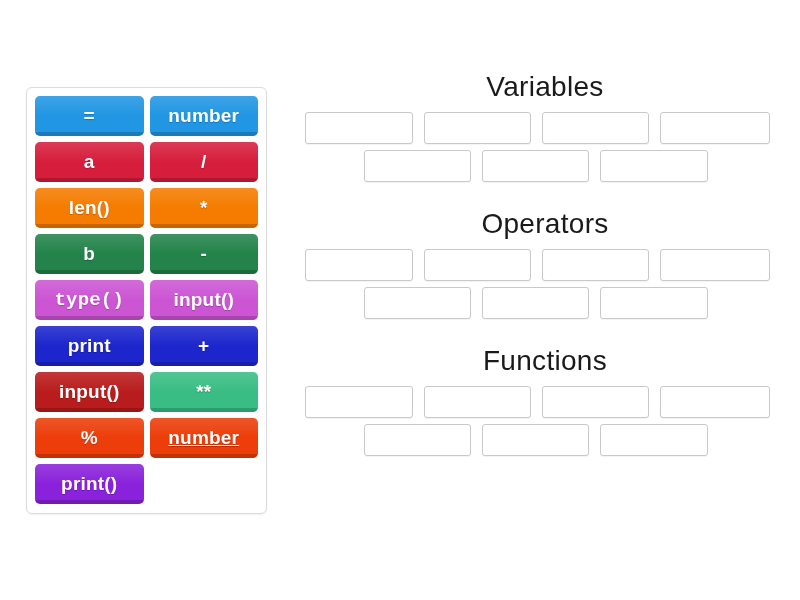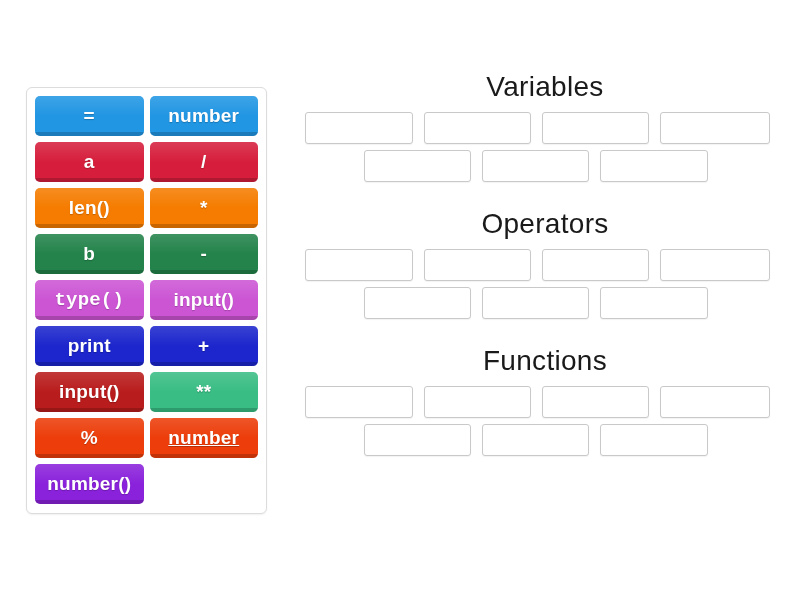--- a/index.html
+++ b/index.html
@@ -214,21 +214,21 @@
       </div>
     </div>
     <div class="tile">
       <div class="tile-inner" style="background-color: rgb(236, 61, 10); text-decoration: underline;">
         <span class="tile-label">number</span>
       </div>
     </div>
 
     <div class="tile">
       <div class="tile-inner" style="background-color: rgb(138, 34, 219);">
-        <span class="tile-label">number()</span>
+        <span class="tile-label">print()</span>
       </div>
     </div>
     <div class="tile tile-empty">
       <div class="tile-inner"></div>
     </div>
 
   </div>
 </div>
 
 <div id="categories">

